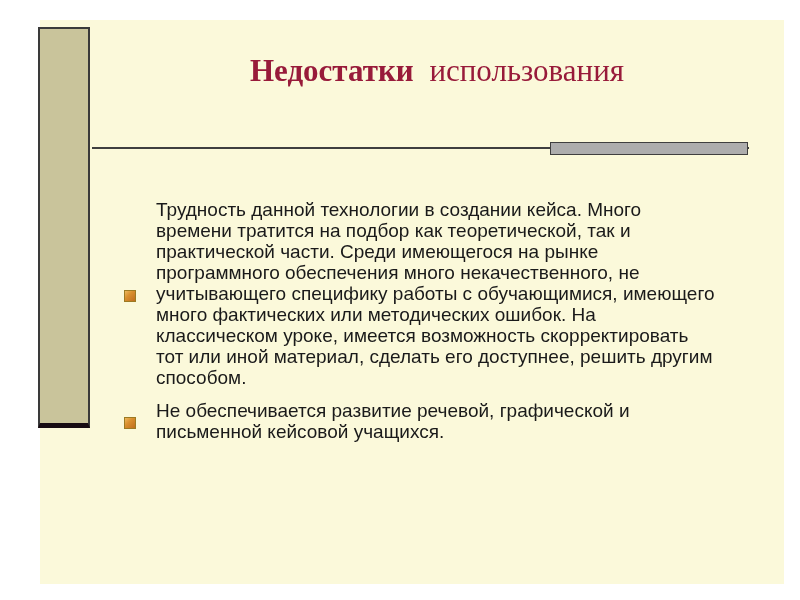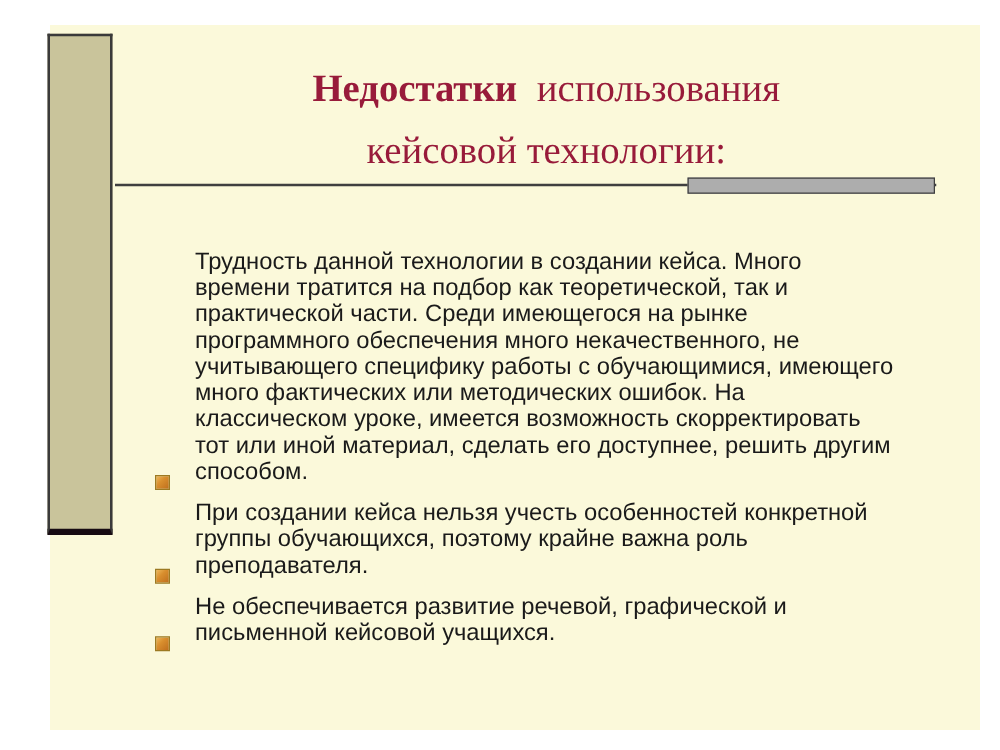--- a/index.html
+++ b/index.html
@@ -50,21 +50,21 @@
     border: 1px solid #3f3f3f;
   }
   .bullet-list {
     position: absolute;
     left: 108px; top: 179px;
     width: 646px;
     list-style: none;
   }
   .bullet-item {
     display: flex;
-    align-items: flex-end;
+    align-items: center;
     margin-bottom: 3px;
   }
   .bullet-square {
     flex: 0 0 12px;
     width: 12px; height: 12px;
     margin: 4px 16px 0 0;
     background: linear-gradient(135deg, #edb95d 0%, #d98f2e 40%, #bf6e1d 100%);
     border: 1px solid #9c7a22;
   }
   .bullet-text {
@@ -78,43 +78,36 @@
 <body>
 
 <div class="slide"></div>
 
 <div class="side-bar"></div>
 
 <div class="title">
   <div>
     <span class="bold-word">Недостатки</span><span> использования</span>
   </div>
-  <div>кейсовой технологии:</div>
 </div>
 
 <div class="rule"></div>
 <div class="gray-box"></div>
 
 <ul class="bullet-list">
   <li class="bullet-item">
     <span class="bullet-square"></span>
     <div class="bullet-text">Трудность данной технологии в создании кейса. Много
 времени тратится на подбор как теоретической, так и
 практической части. Среди имеющегося на рынке
 программного обеспечения много некачественного, не
 учитывающего специфику работы с обучающимися, имеющего
 много фактических или методических ошибок. На
 классическом уроке, имеется возможность скорректировать
 тот или иной материал, сделать его доступнее, решить другим
 способом.</div>
   </li>
   <li class="bullet-item">
     <span class="bullet-square"></span>
-    <div class="bullet-text">При создании кейса нельзя учесть особенностей конкретной
-группы обучающихся, поэтому крайне важна роль
-преподавателя.</div>
-  </li>
-  <li class="bullet-item">
-    <span class="bullet-square"></span>
     <div class="bullet-text">Не обеспечивается развитие речевой, графической и
 письменной кейсовой учащихся.</div>
   </li>
 </ul>
 
 </body></html>

